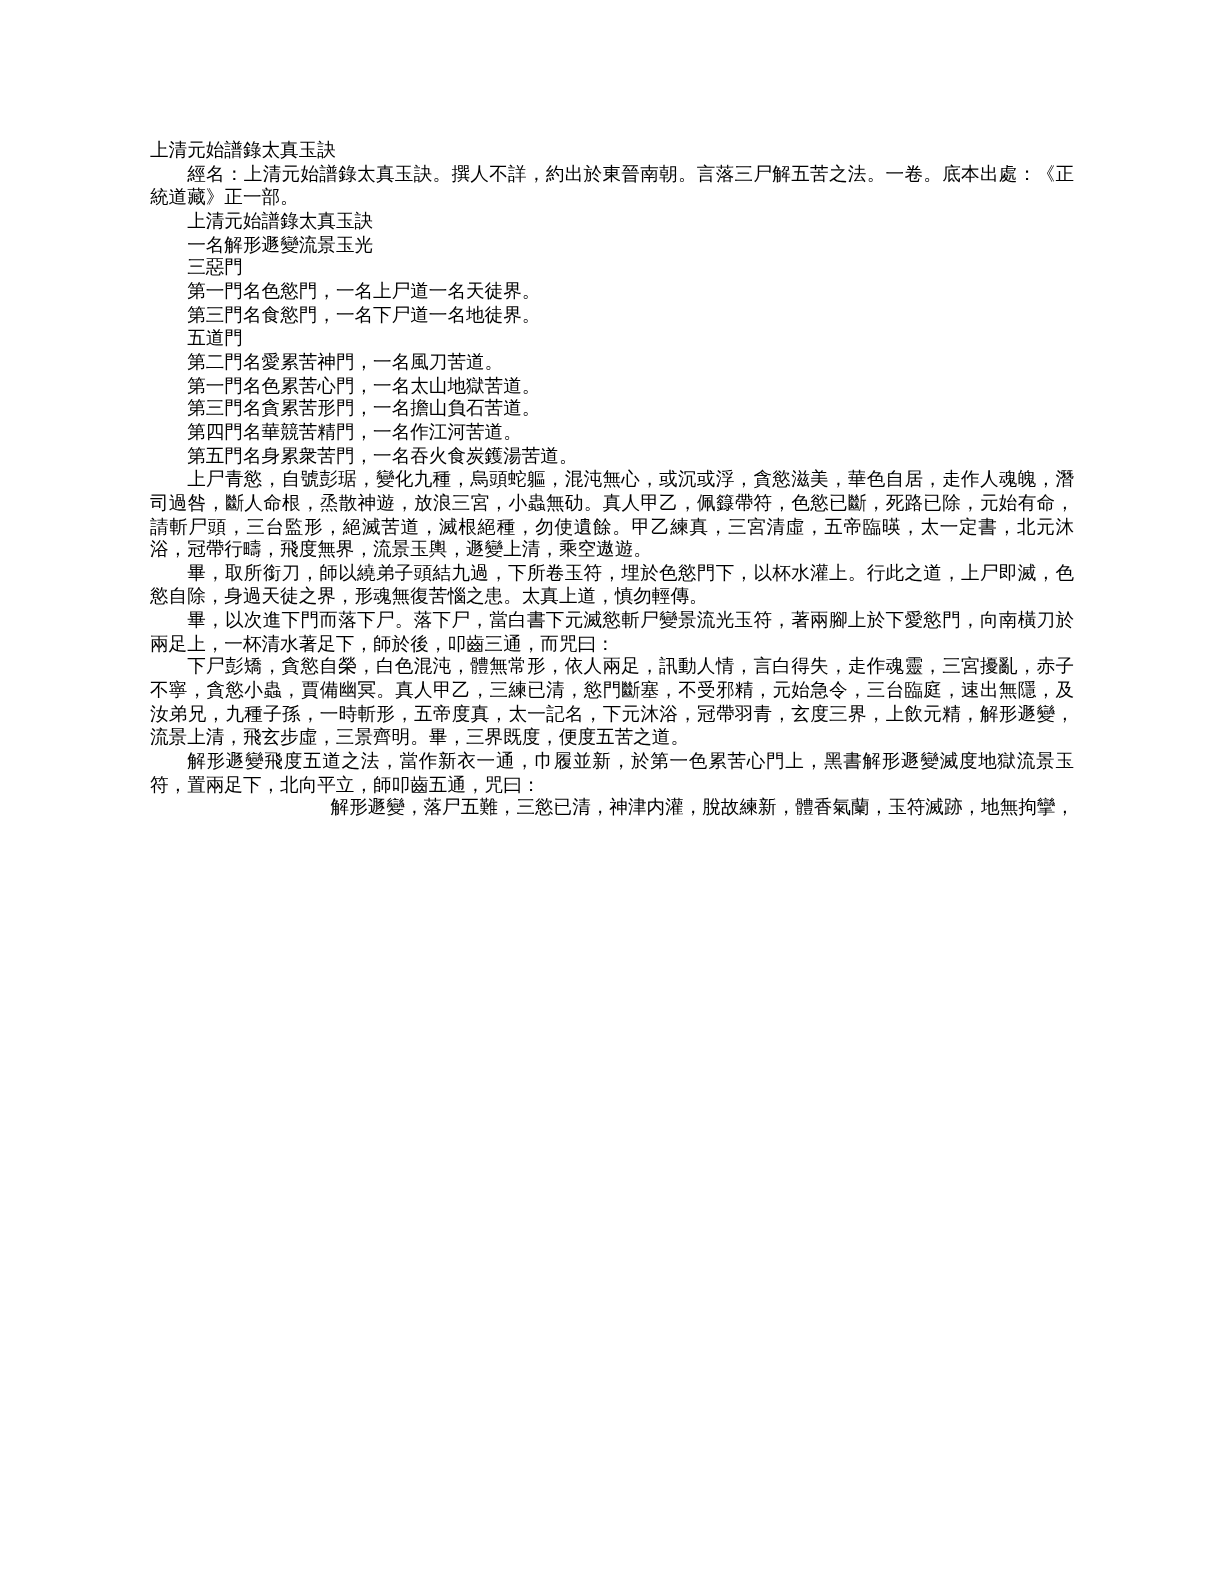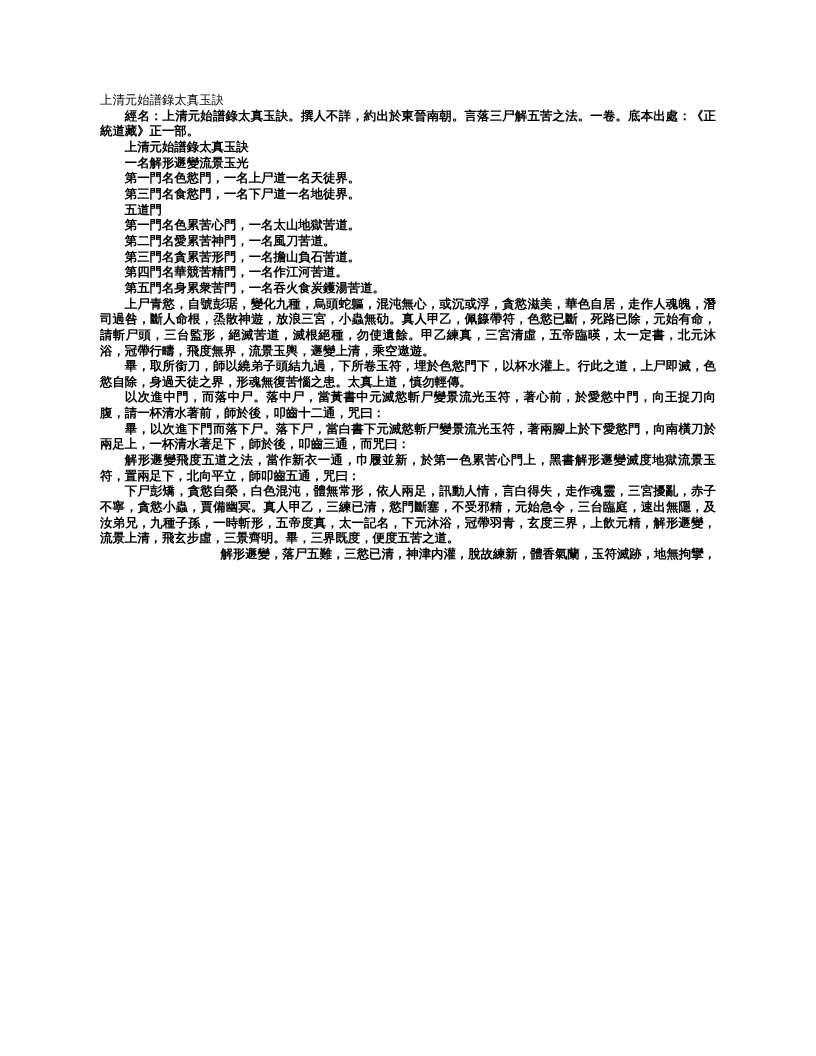--- a/index.html
+++ b/index.html
@@ -34,44 +34,43 @@
     line-height: 15.65px;
     text-align: justify;
     text-justify: inter-character;
     letter-spacing: 0;
     word-break: break-all;
     white-space: normal;
     text-indent: 0;
   }
   p.indent {
     text-indent: 24.8px;
-    font-weight: bold;
   }
   p.last {
     text-align: right;
   }
 </style>
 </head>
 <body>
 
 <div id="page">
   <div id="doc-body">
       <p class="para">上清元始譜錄太真玉訣</p>
       <p class="para indent">經名：上清元始譜錄太真玉訣。撰人不詳，約出於東晉南朝。言落三尸解五苦之法。一卷。底本出處：《正統道藏》正一部。</p>
       <p class="para indent">上清元始譜錄太真玉訣</p>
       <p class="para indent">一名解形遯變流景玉光</p>
+      <p class="para indent">三惡門</p>
       <p class="para indent">第一門名色慾門，一名上尸道一名天徒界。</p>
       <p class="para indent">第三門名食慾門，一名下尸道一名地徒界。</p>
       <p class="para indent">五道門</p>
+      <p class="para indent">第二門名愛累苦神門，一名風刀苦道。</p>
       <p class="para indent">第一門名色累苦心門，一名太山地獄苦道。</p>
-      <p class="para indent">第二門名愛累苦神門，一名風刀苦道。</p>
       <p class="para indent">第三門名貪累苦形門，一名擔山負石苦道。</p>
       <p class="para indent">第四門名華競苦精門，一名作江河苦道。</p>
       <p class="para indent">第五門名身累衆苦門，一名吞火食炭鑊湯苦道。</p>
       <p class="para indent">上尸青慾，自號彭琚，變化九種，烏頭蛇軀，混沌無心，或沉或浮，貪慾滋美，華色自居，走作人魂魄，潛司過咎，斷人命根，烝散神遊，放浪三宮，小蟲無劯。真人甲乙，佩籙帶符，色慾已斷，死路已除，元始有命，請斬尸頭，三台監形，絕滅苦道，滅根絕種，勿使遺餘。甲乙練真，三宮清虛，五帝臨暎，太一定書，北元沐浴，冠帶行疇，飛度無界，流景玉輿，遯變上清，乘空遨遊。</p>
       <p class="para indent">畢，取所銜刀，師以繞弟子頭結九過，下所卷玉符，埋於色慾門下，以杯水灌上。行此之道，上尸即滅，色慾自除，身過天徒之界，形魂無復苦惱之患。太真上道，慎勿輕傳。</p>
-      <p class="para indent">以次進中門，而落中尸。落中尸，當黃書中元滅慾斬尸變景流光玉符，著心前，於愛慾中門，向王捉刀向腹，請一杯清水著前，師於後，叩齒十二通，咒曰：</p>
       <p class="para indent">畢，以次進下門而落下尸。落下尸，當白書下元滅慾斬尸變景流光玉符，著兩腳上於下愛慾門，向南橫刀於兩足上，一杯清水著足下，師於後，叩齒三通，而咒曰：</p>
+      <p class="para indent">下尸彭矯，貪慾自榮，白色混沌，體無常形，依人兩足，訊動人情，言白得失，走作魂靈，三宮擾亂，赤子不寧，貪慾小蟲，賈備幽冥。真人甲乙，三練已清，慾門斷塞，不受邪精，元始急令，三台臨庭，速出無隱，及汝弟兄，九種子孫，一時斬形，五帝度真，太一記名，下元沐浴，冠帶羽青，玄度三界，上飲元精，解形遯變，流景上清，飛玄步虛，三景齊明。畢，三界既度，便度五苦之道。</p>
       <p class="para indent">解形遯變飛度五道之法，當作新衣一通，巾履並新，於第一色累苦心門上，黑書解形遯變滅度地獄流景玉符，置兩足下，北向平立，師叩齒五通，咒曰：</p>
-      <p class="para indent">下尸彭矯，貪慾自榮，白色混沌，體無常形，依人兩足，訊動人情，言白得失，走作魂靈，三宮擾亂，赤子不寧，貪慾小蟲，賈備幽冥。真人甲乙，三練已清，慾門斷塞，不受邪精，元始急令，三台臨庭，速出無隱，及汝弟兄，九種子孫，一時斬形，五帝度真，太一記名，下元沐浴，冠帶羽青，玄度三界，上飲元精，解形遯變，流景上清，飛玄步虛，三景齊明。畢，三界既度，便度五苦之道。</p>
       <p class="para indent last">解形遯變，落尸五難，三慾已清，神津内灌，脫故練新，體香氣蘭，玉符滅跡，地無拘攣，</p>
     </div>
 </div>
 
 </body></html>

